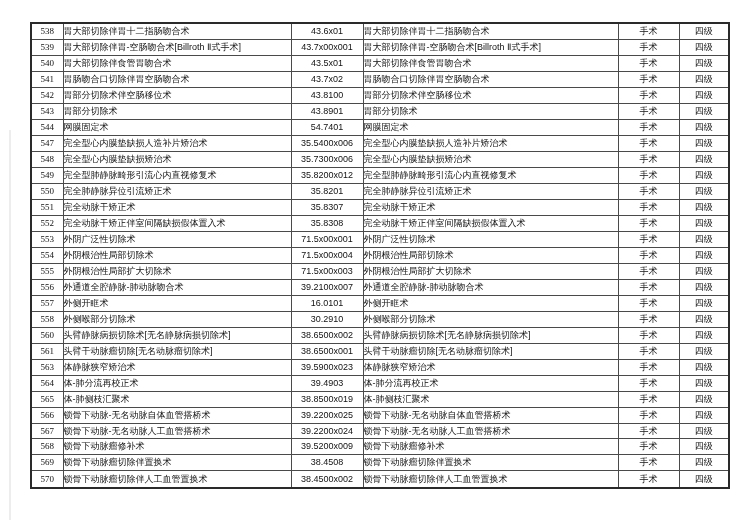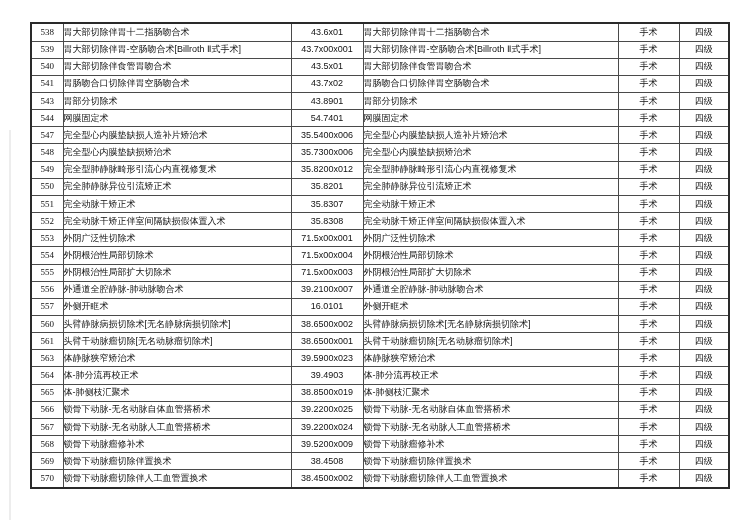--- a/index.html
+++ b/index.html
@@ -110,20 +110,28 @@
   </tr>
         <tr>
     <td class="c-idx">541</td>
     <td class="c-name">胃肠吻合口切除伴胃空肠吻合术</td>
     <td class="c-code">43.7x02</td>
     <td class="c-name2">胃肠吻合口切除伴胃空肠吻合术</td>
     <td class="c-cat">手术</td>
     <td class="c-level">四级</td>
   </tr>
         <tr>
+    <td class="c-idx">542</td>
+    <td class="c-name">胃部分切除术伴空肠移位术</td>
+    <td class="c-code">43.8100</td>
+    <td class="c-name2">胃部分切除术伴空肠移位术</td>
+    <td class="c-cat">手术</td>
+    <td class="c-level">四级</td>
+  </tr>
+        <tr>
     <td class="c-idx">543</td>
     <td class="c-name">胃部分切除术</td>
     <td class="c-code">43.8901</td>
     <td class="c-name2">胃部分切除术</td>
     <td class="c-cat">手术</td>
     <td class="c-level">四级</td>
   </tr>
         <tr>
     <td class="c-idx">544</td>
     <td class="c-name">网膜固定术</td>
@@ -210,20 +218,28 @@
     <td class="c-code">39.2100x007</td>
     <td class="c-name2">外通道全腔静脉-肺动脉吻合术</td>
     <td class="c-cat">手术</td>
     <td class="c-level">四级</td>
   </tr>
         <tr>
     <td class="c-idx">557</td>
     <td class="c-name">外侧开眶术</td>
     <td class="c-code">16.0101</td>
     <td class="c-name2">外侧开眶术</td>
+    <td class="c-cat">手术</td>
+    <td class="c-level">四级</td>
+  </tr>
+        <tr>
+    <td class="c-idx">558</td>
+    <td class="c-name">外侧喉部分切除术</td>
+    <td class="c-code">30.2910</td>
+    <td class="c-name2">外侧喉部分切除术</td>
     <td class="c-cat">手术</td>
     <td class="c-level">四级</td>
   </tr>
         <tr>
     <td class="c-idx">560</td>
     <td class="c-name">头臂静脉病损切除术[无名静脉病损切除术]</td>
     <td class="c-code">38.6500x002</td>
     <td class="c-name2">头臂静脉病损切除术[无名静脉病损切除术]</td>
     <td class="c-cat">手术</td>
     <td class="c-level">四级</td>

